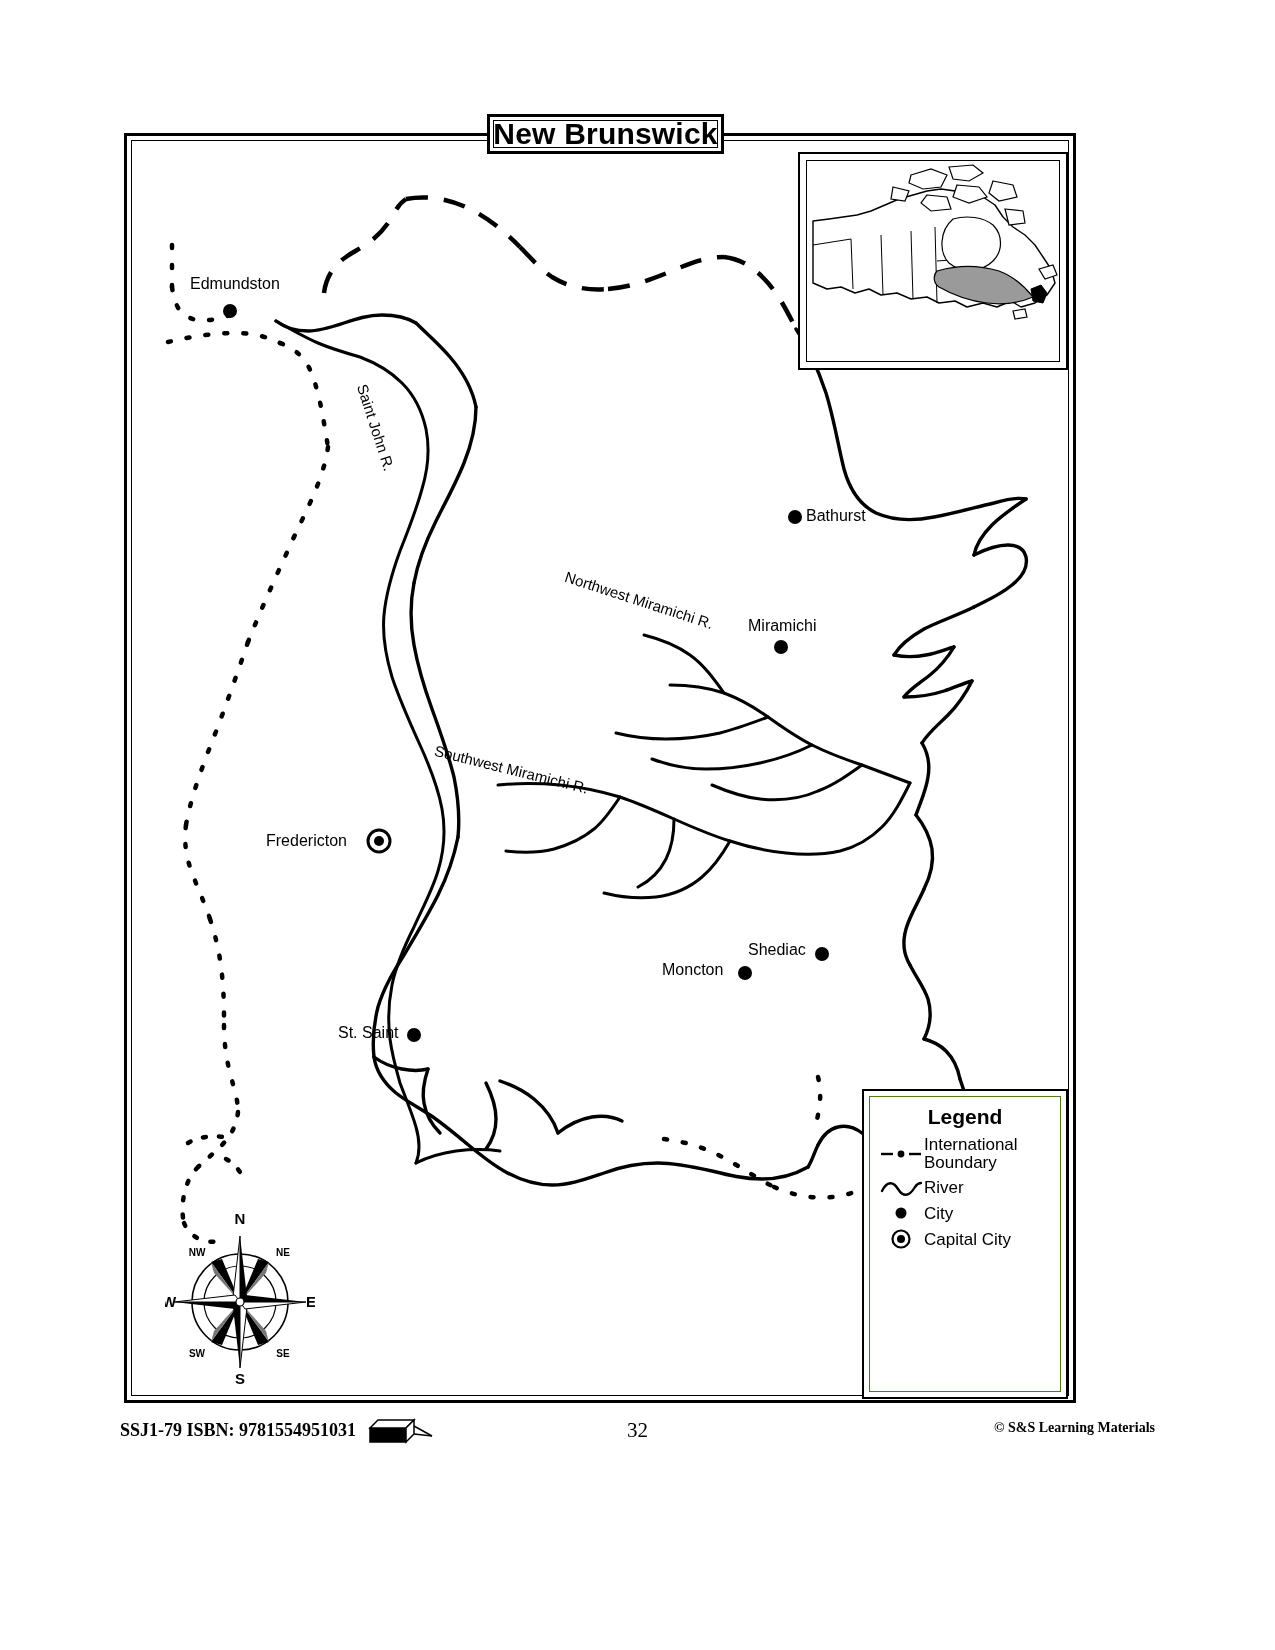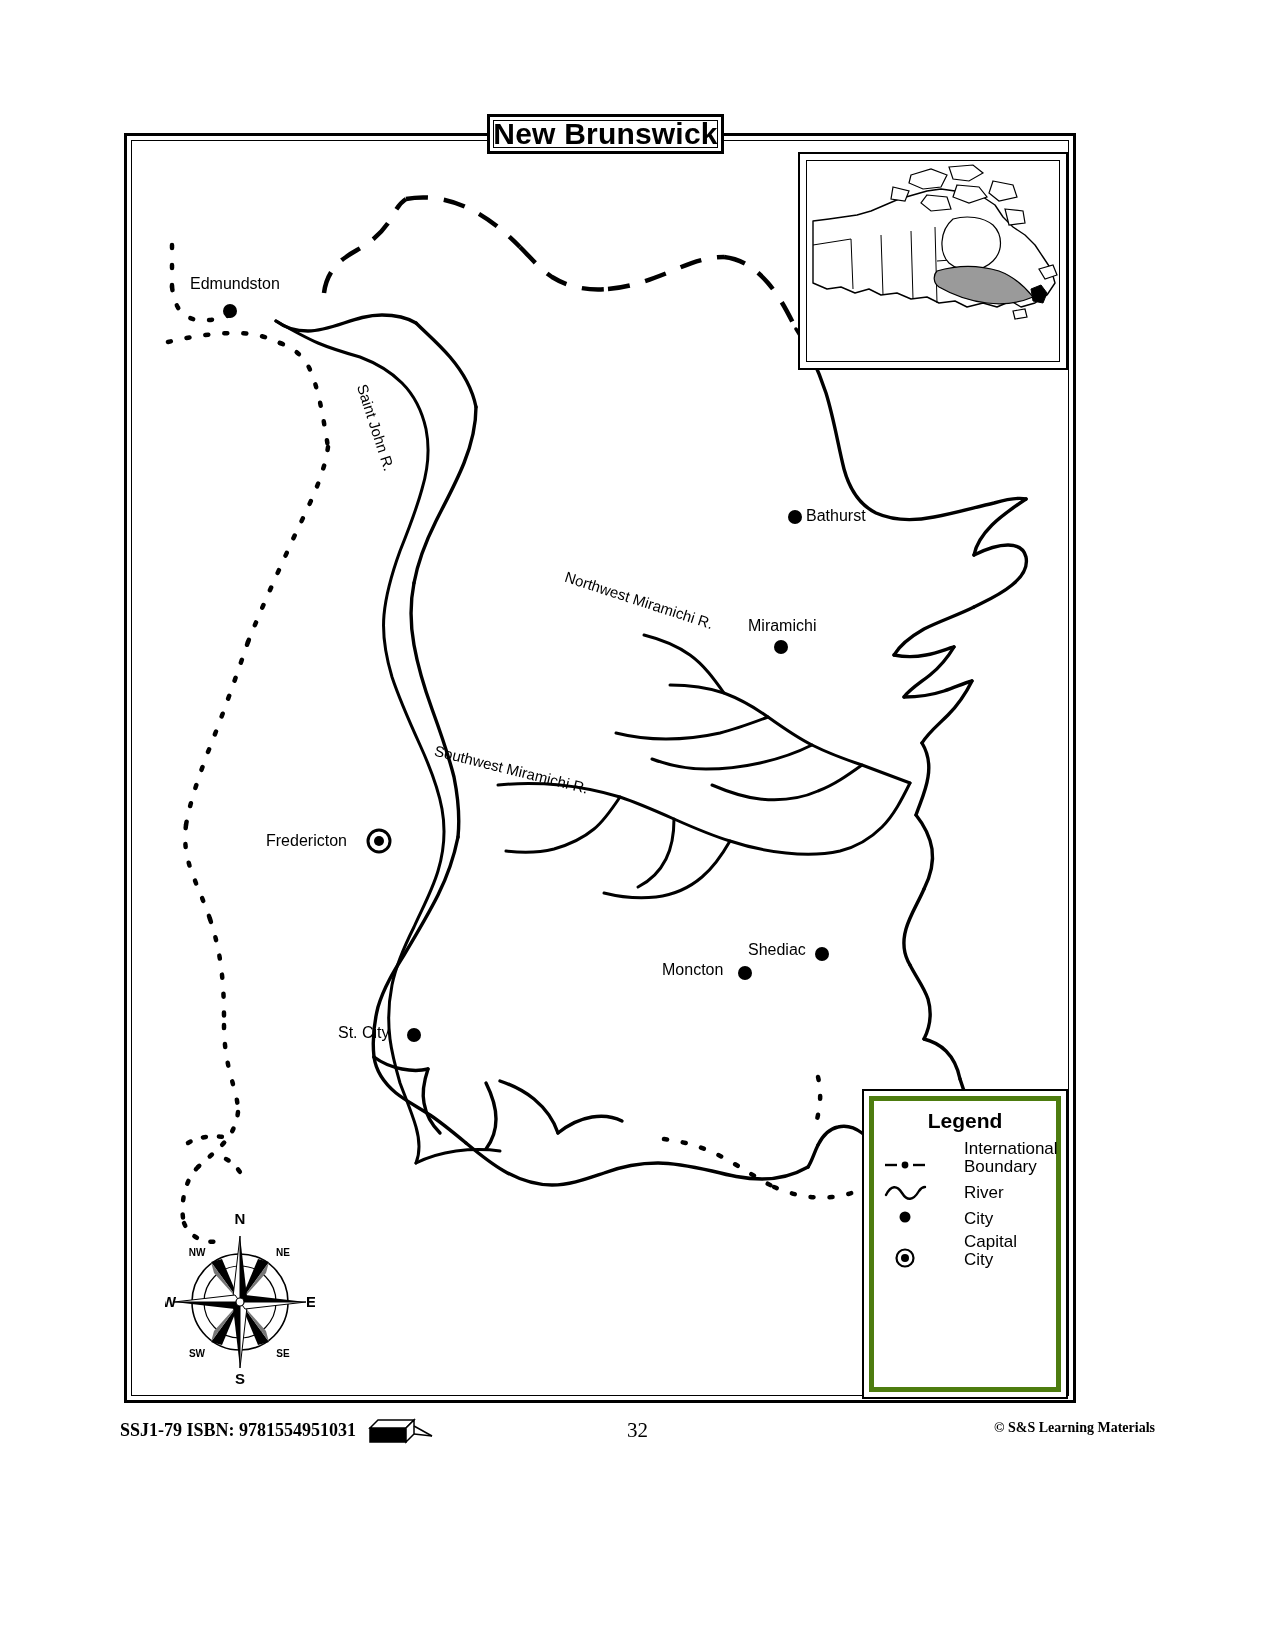--- a/index.html
+++ b/index.html
@@ -131,35 +131,34 @@
     background: #fff;
     box-sizing: border-box;
     z-index: 6;
   }
   #legend-inner {
     position: absolute;
     left: 5px;
     top: 5px;
     right: 5px;
     bottom: 5px;
-    border: 5px solid #4d7c0f;
+    border: 1px solid #4d7c0f;
     box-sizing: border-box;
     padding: 6px 8px 4px 8px;
   }
   #legend-title {
     text-align: center;
     font-size: 21px;
     font-weight: bold;
     margin: 2px 0 6px 0;
   }
   .legend-row {
     display: flex;
-    align-items: flex-end;
+    align-items: center;
     margin-bottom: 4px;
-    gap: 36px;
   }
   .legend-symbol {
     width: 46px;
     min-width: 46px;
     height: 22px;
     display: flex;
     align-items: center;
     justify-content: center;
   }
   .legend-text {
@@ -408,21 +407,21 @@
     </svg>
   </div>
 </div>
 
 <div class="city-label" style="left:190px; top:275px;">Edmundston</div>
 <div class="city-label" style="left:806px; top:507px;">Bathurst</div>
 <div class="city-label" style="left:748px; top:617px;">Miramichi</div>
 <div class="city-label" style="left:266px; top:832px;">Fredericton</div>
 <div class="city-label" style="left:748px; top:941px;">Shediac</div>
 <div class="city-label" style="left:662px; top:961px;">Moncton</div>
-<div class="city-label" style="left:338px; top:1024px;">St. City</div>
+<div class="city-label" style="left:338px; top:1024px;">St. Saint</div>
 
 <div class="river-label" style="left:370px; top:382px; transform: rotate(72deg); transform-origin: left top;">Saint John R.</div>
 <div class="river-label" style="left:568px; top:568px; transform: rotate(18deg); transform-origin: left top;">Northwest Miramichi R.</div>
 <div class="river-label" style="left:437px; top:742px; transform: rotate(14deg); transform-origin: left top;">Southwest Miramichi R.</div>
 
 <div id="legend-box">
   <div id="legend-inner">
     <div id="legend-title">Legend</div>
 
     <div class="legend-row">

